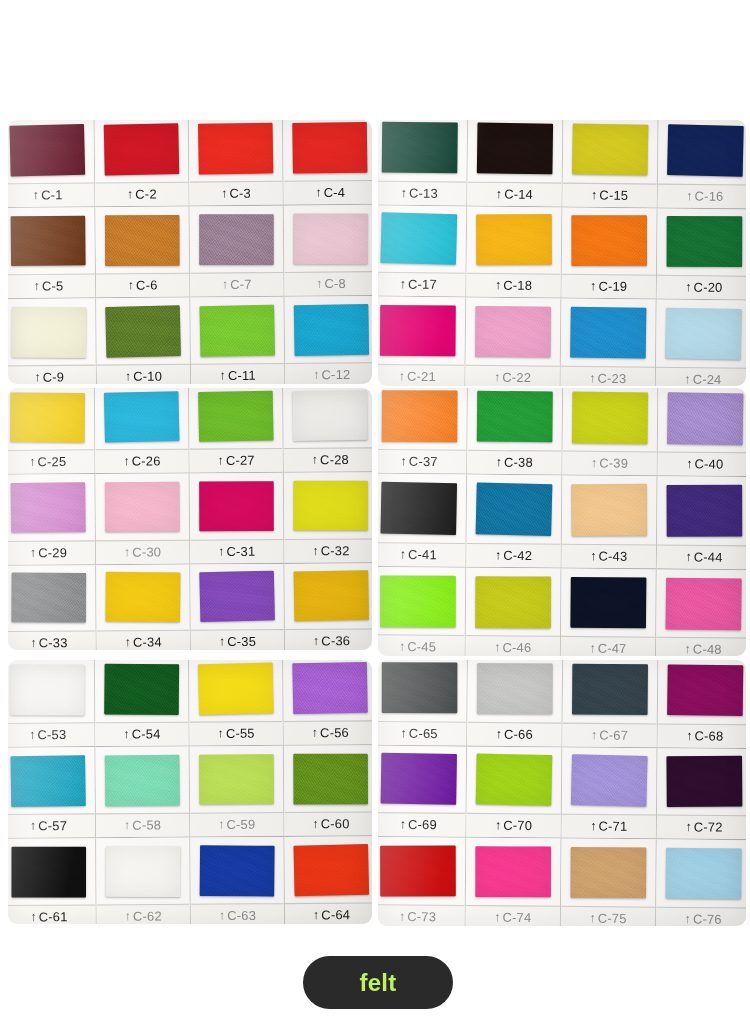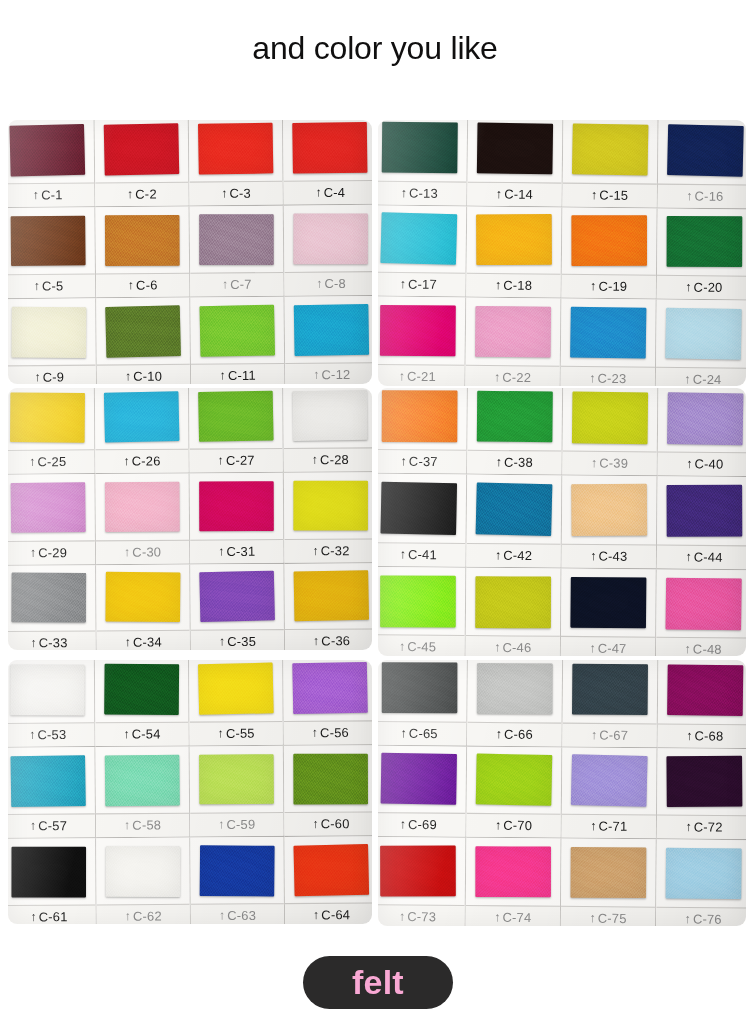--- a/index.html
+++ b/index.html
@@ -104,33 +104,32 @@
   
   .badge{
     position:absolute;
     left:303px; top:956px;
     width:150px; height:53px;
     background:#2b2a2a;
     border-radius:27px;
     display:flex; align-items:center; justify-content:center;
   }
   .badge span{
-    color:#f9a8d4;
-    font-size:34px;
+    color:#bef264;
+    font-size:24px;
     font-weight:700;
     letter-spacing:.2px;
   }
 </style>
 </head>
 <body>
 
 <div class="page">
 
   <div class="heading">
-    <span class="l2">and color you like</span>
   </div>
 
   <div id="panels-root">
       <div class="panel" style="left: 8px; top: 120px; width: 364px; height: 264px;">
         <div class="inner" style="transform: rotate(-0.5deg) scale(1.035);">
           <div class="grid" style="top: 0px; height: 100%; grid-template-rows: repeat(3, 1fr);">
             <div class="cell">
               <div class="swatchwrap">
                 <div class="swatch" style="background: rgb(93, 16, 34); transform: rotate(-0.88deg);"></div>
               </div>

